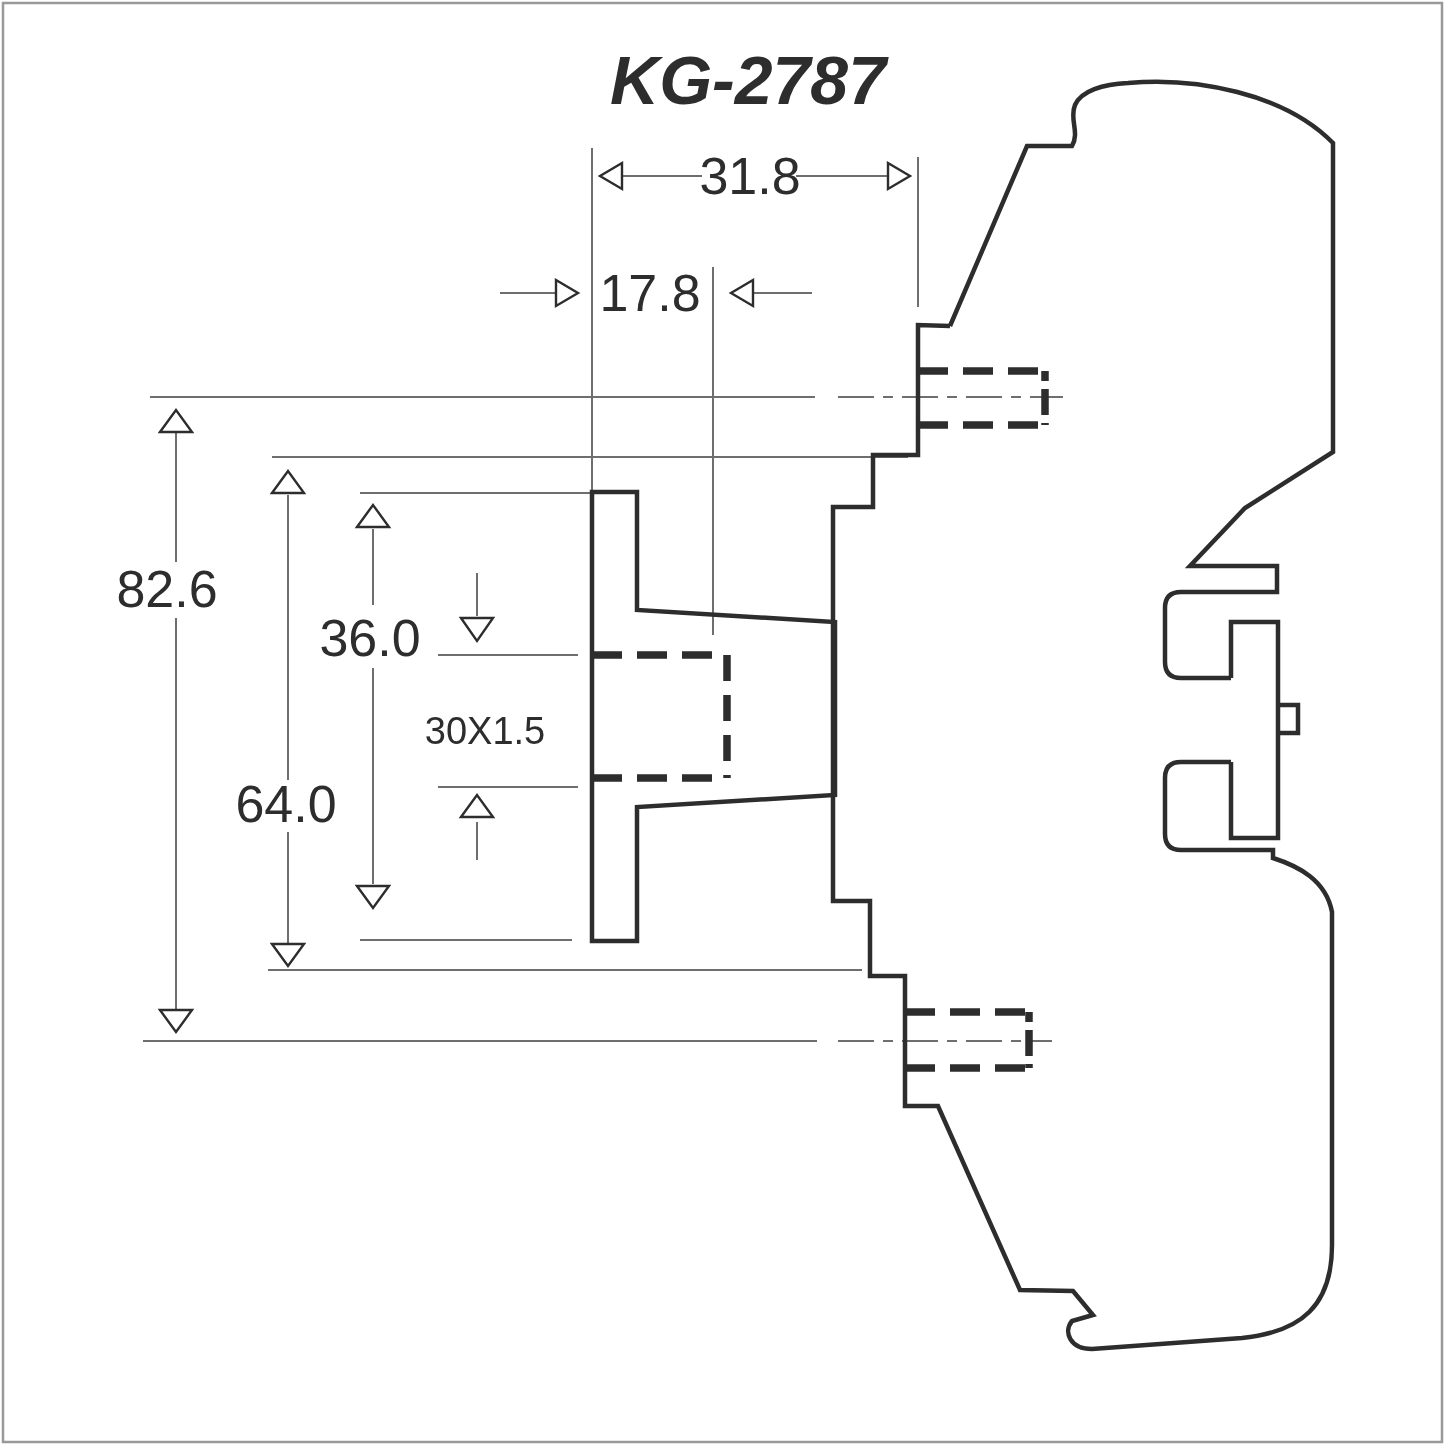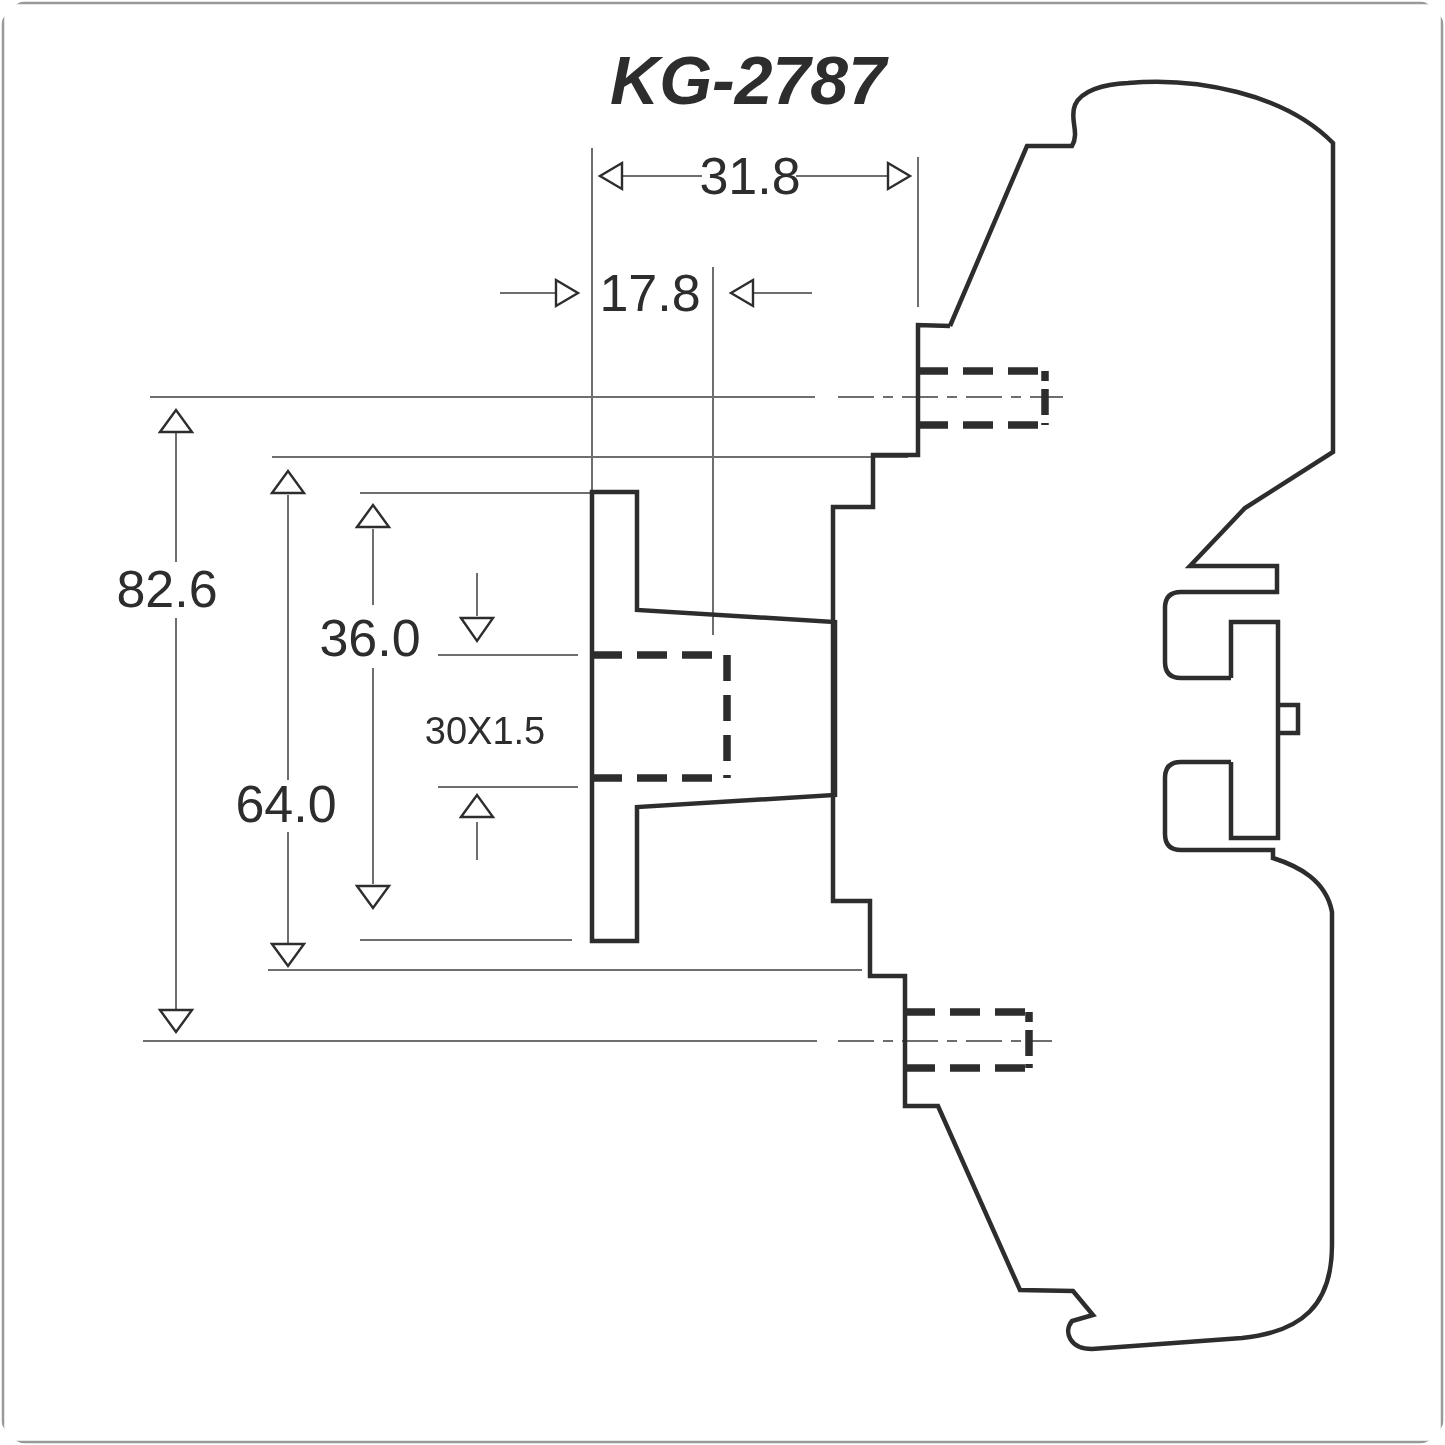--- a/index.html
+++ b/index.html
@@ -7,21 +7,20 @@
     --thin:#6e6e6e;
     --border:#999999;
     --bg:#ffffff;
   }
   html,body{margin:0;padding:0;background:#fff;}
   .canvas{
     position:relative;
     width:1445px;height:1445px;
     background:var(--bg);
     overflow:hidden;
-    border-radius:32px;
   }
   svg{position:absolute;left:0;top:0;}
   .outline{stroke:var(--ink);stroke-width:4.5;fill:none;stroke-linejoin:miter;}
   .hidden-l{stroke:var(--ink);stroke-width:7.5;fill:none;}
   .thin{stroke:var(--thin);stroke-width:2;fill:none;}
   .arrow{stroke:var(--ink);stroke-width:2.4;fill:none;stroke-linejoin:miter;}
   text{font-family:"Liberation Sans", sans-serif;fill:var(--ink);}
   .t-dim{font-size:52px;}
   .t-small{font-size:38px;}
   .t-title{font-size:68px;font-weight:bold;font-style:italic;}

